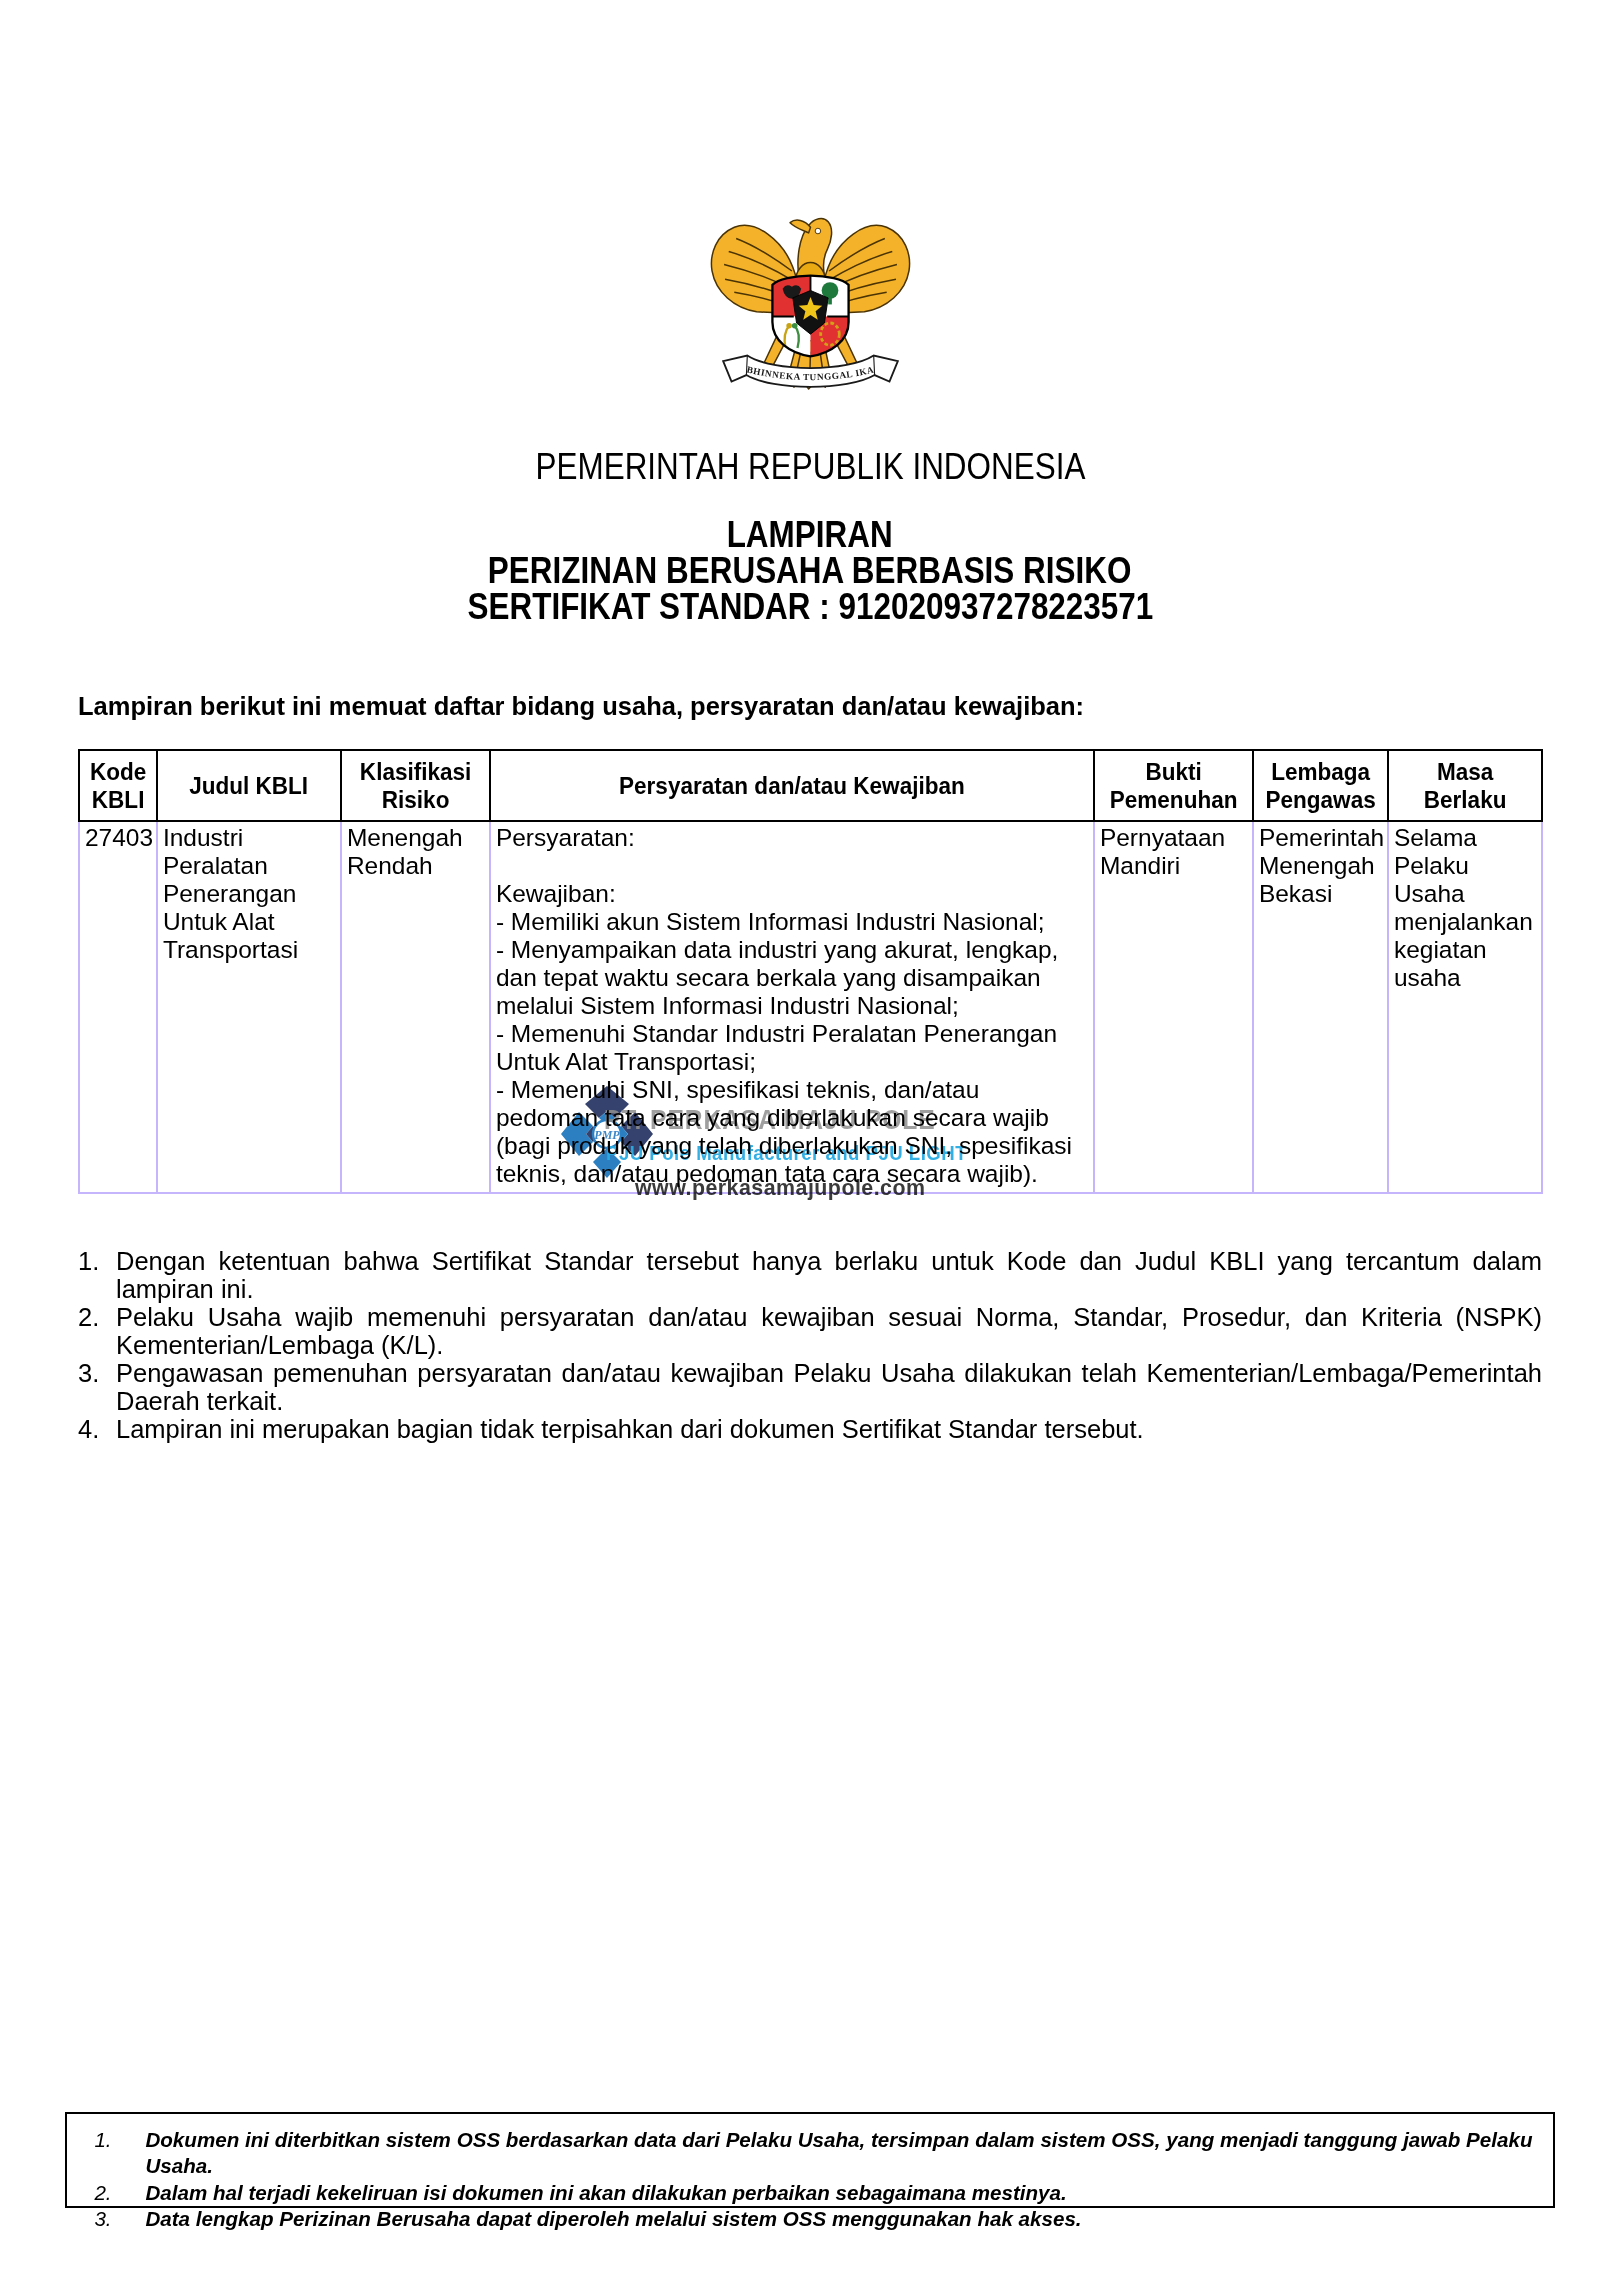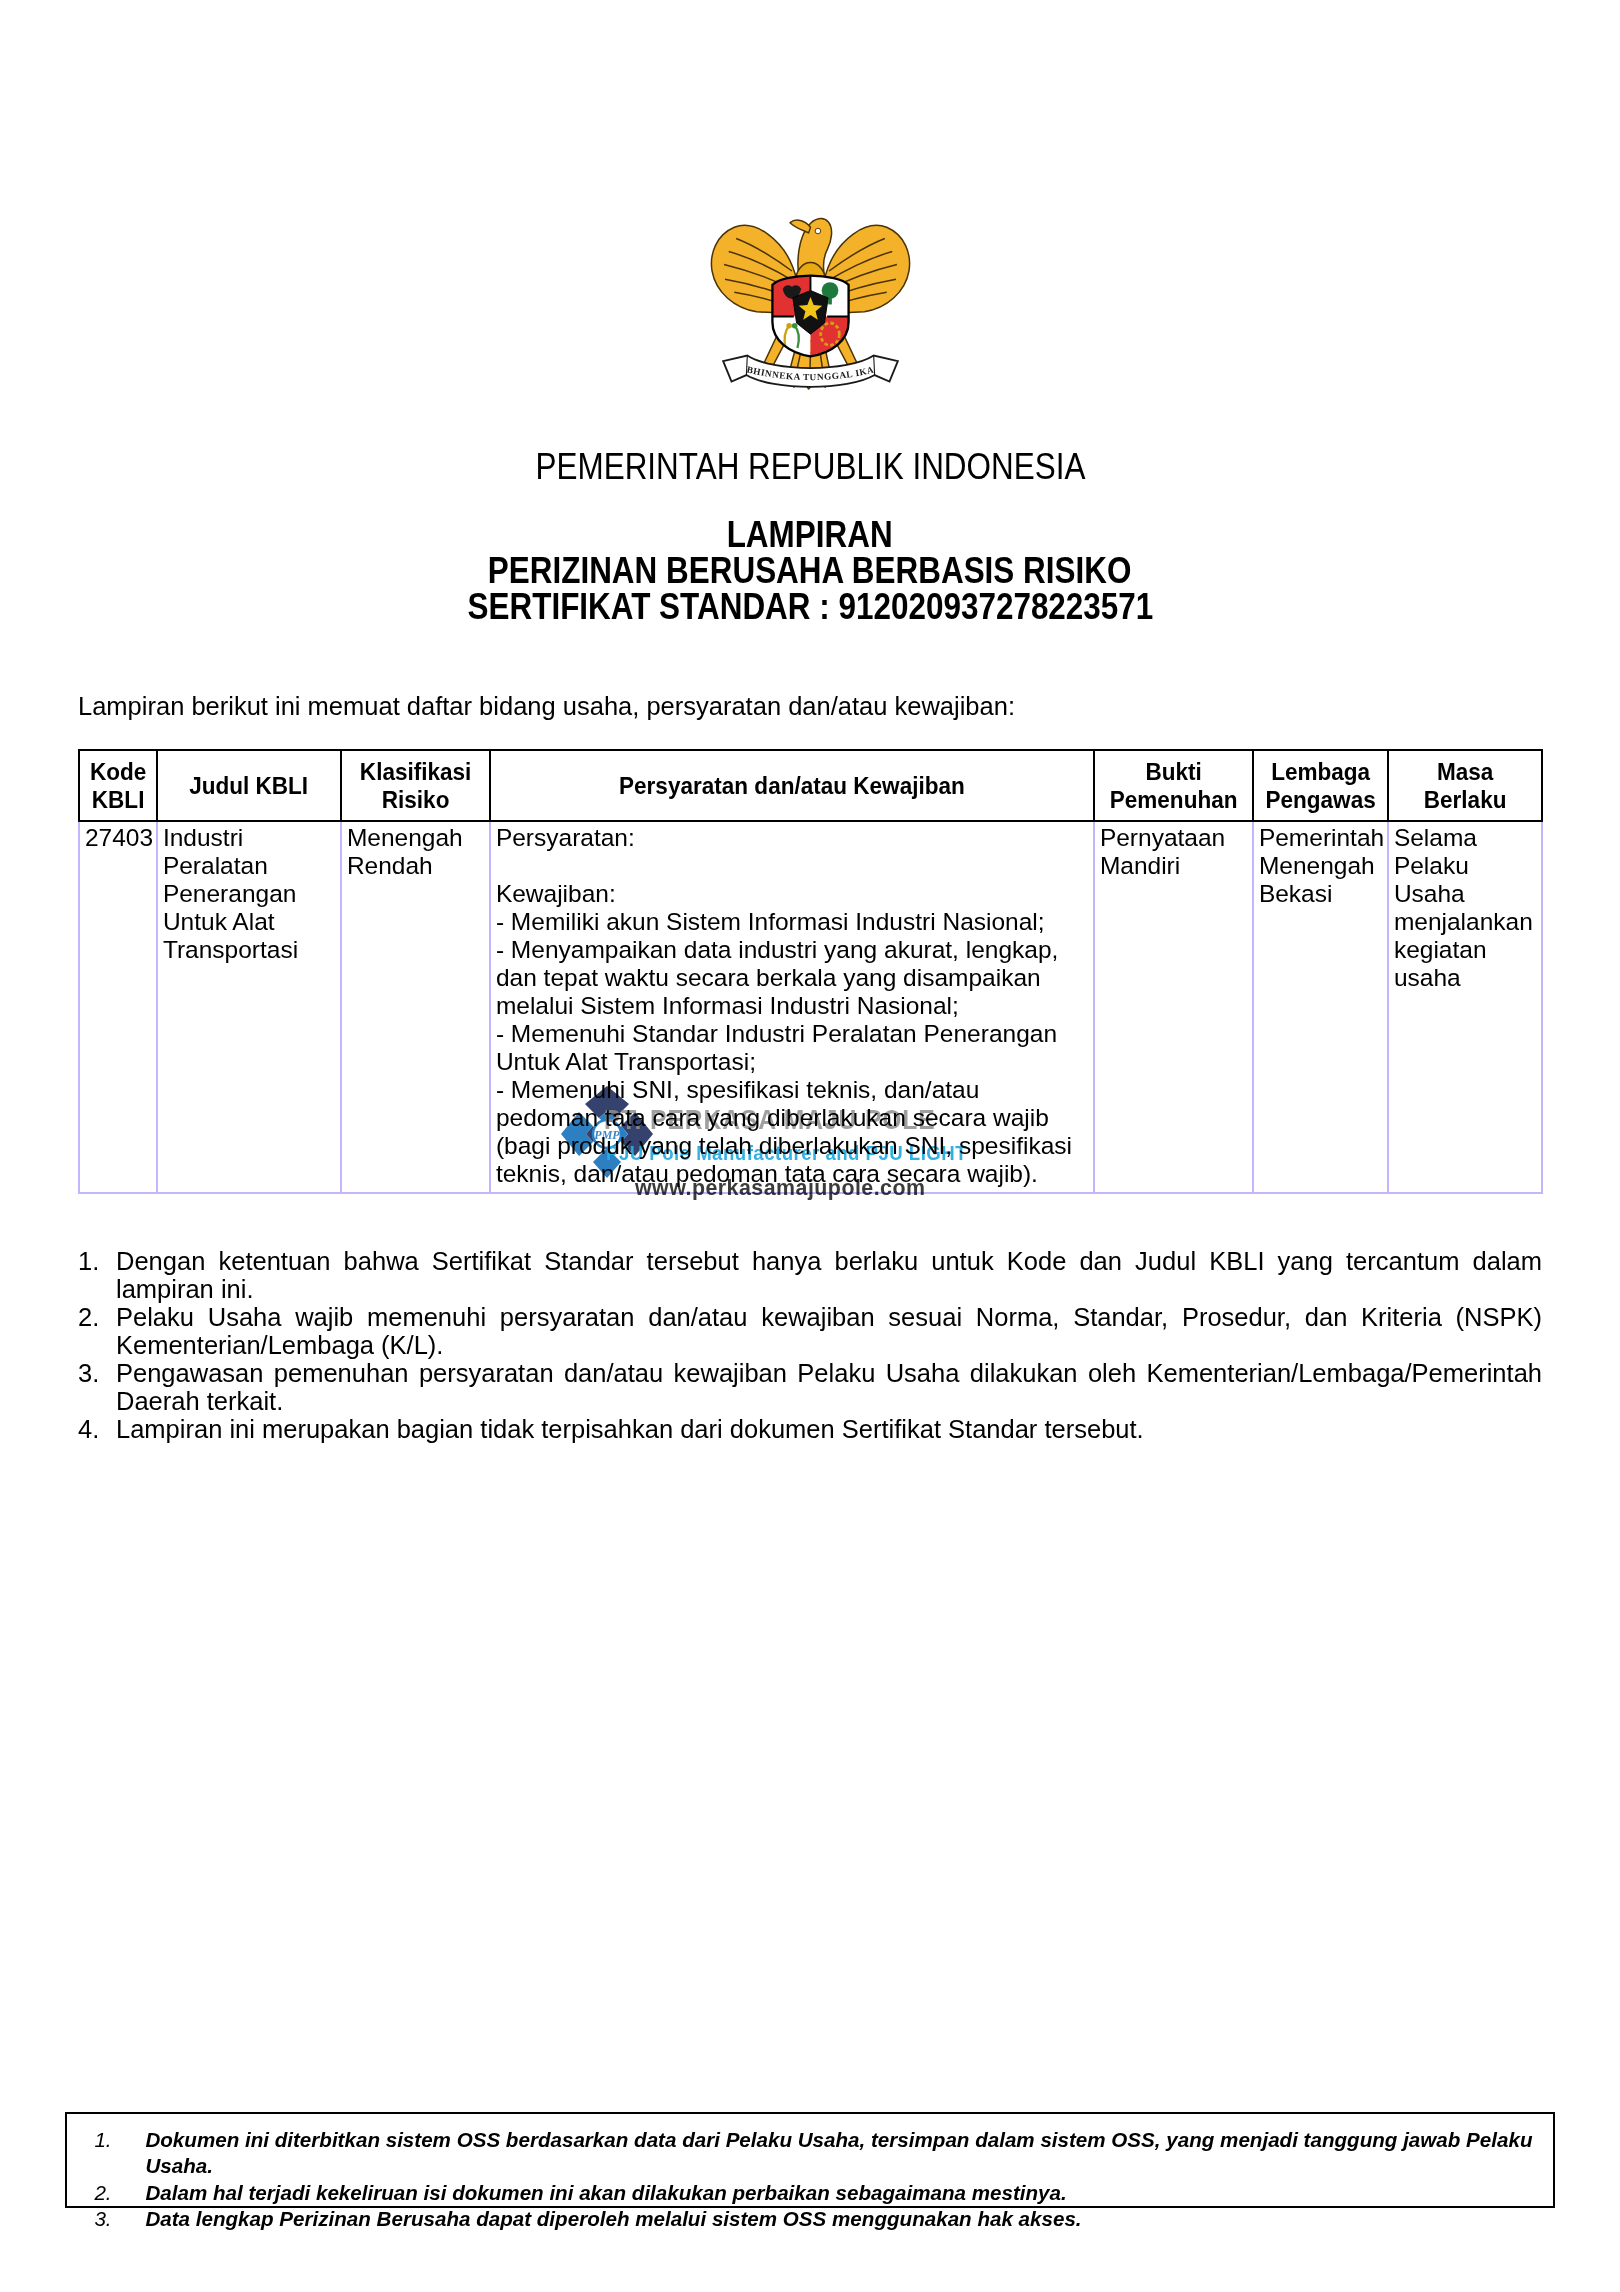--- a/index.html
+++ b/index.html
@@ -13,21 +13,21 @@
     padding:0 78px;
     overflow:hidden;
   }
   
   .emblem{width:223px;margin:192px auto 0;display:block;}
   
   .cond{display:inline-block;transform:scaleX(0.85);transform-origin:50% 50%;white-space:nowrap;}
   .gov-title{margin-top:49px;text-align:center;font-size:37px;font-weight:normal;line-height:39px;}
   .sub-titles{margin-top:31px;text-align:center;font-size:37px;font-weight:bold;line-height:36px;}
   
-  .intro{margin-top:67px;font-size:25.5px;line-height:29px;}
+  .intro{margin-top:67px;font-size:25.5px;line-height:29px;font-weight:bold;}
   
   table.kbli{
     border-collapse:collapse;table-layout:fixed;
     width:1463px;margin-top:28px;
     font-size:24.5px;line-height:28px;
   }
   table.kbli,table.kbli th{border:2.9px solid #000;}
   table.kbli td{border:2px solid #c4b5fd;vertical-align:top;padding:2px 5.9px 3.9px 4.9px;}
   table.kbli th{
     font-weight:bold;text-align:center;vertical-align:middle;
@@ -209,21 +209,21 @@
     <div class="note-row">
       <div class="note-num">1.</div>
       <div class="note-text">Dengan ketentuan bahwa Sertifikat Standar tersebut hanya berlaku untuk Kode dan Judul KBLI yang tercantum dalam lampiran ini.</div>
     </div>
     <div class="note-row">
       <div class="note-num">2.</div>
       <div class="note-text">Pelaku Usaha wajib memenuhi persyaratan dan/atau kewajiban sesuai Norma, Standar, Prosedur, dan Kriteria (NSPK) Kementerian/Lembaga (K/L).</div>
     </div>
     <div class="note-row">
       <div class="note-num">3.</div>
-      <div class="note-text">Pengawasan pemenuhan persyaratan dan/atau kewajiban Pelaku Usaha dilakukan oleh Kementerian/Lembaga/Pemerintah Daerah terkait.</div>
+      <div class="note-text">Pengawasan pemenuhan persyaratan dan/atau kewajiban Pelaku Usaha dilakukan telah Kementerian/Lembaga/Pemerintah Daerah terkait.</div>
     </div>
     <div class="note-row">
       <div class="note-num">4.</div>
       <div class="note-text">Lampiran ini merupakan bagian tidak terpisahkan dari dokumen Sertifikat Standar tersebut.</div>
     </div>
   </div>
 
   <div class="watermark">
     <svg class="wm-logo" viewBox="0 0 100 100" xmlns="http://www.w3.org/2000/svg">
       <g>

